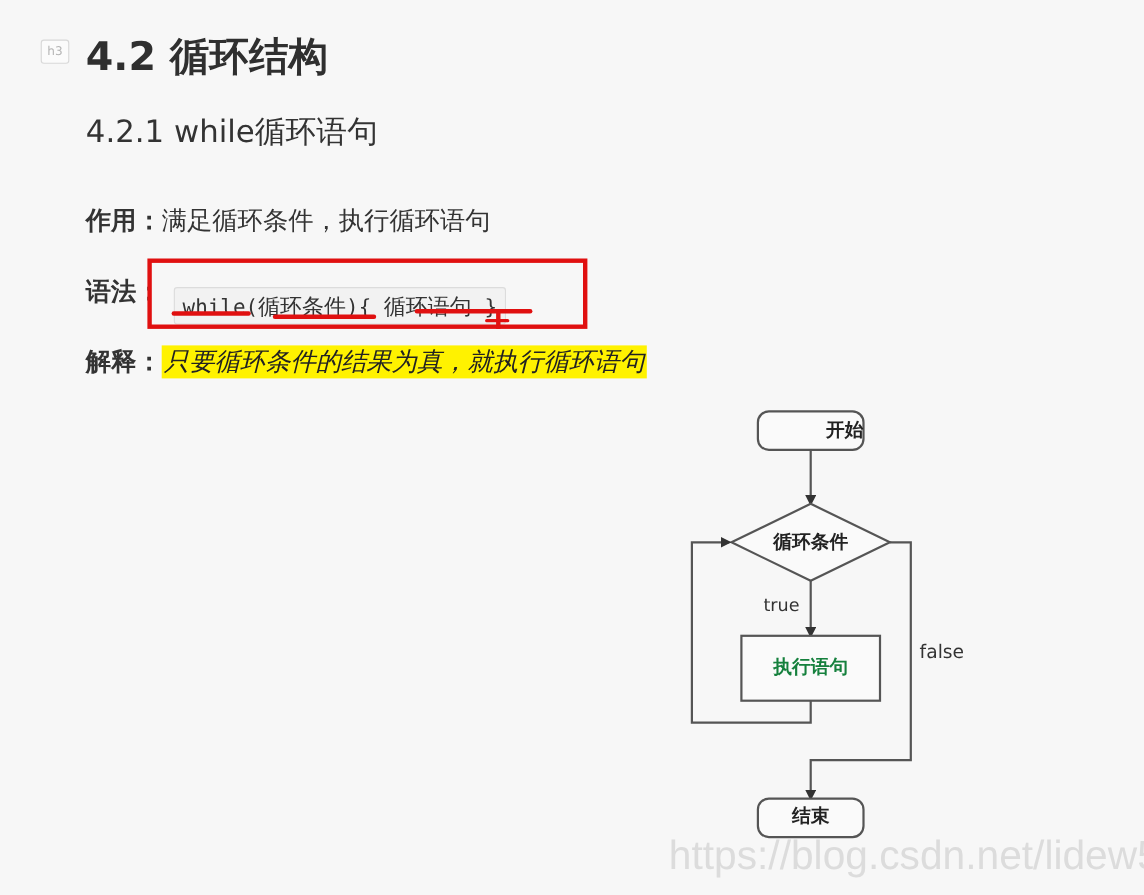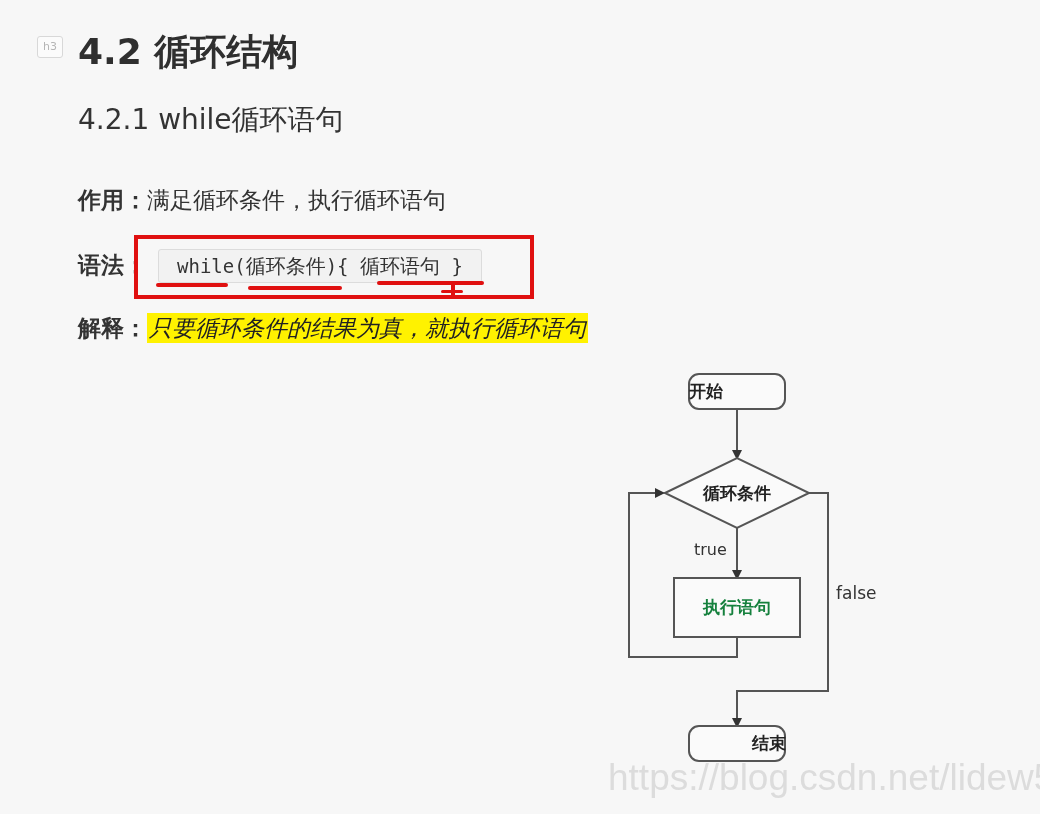--- a/index.html
+++ b/index.html
@@ -23,22 +23,22 @@
     position:absolute; left:78px; top:101px; font-size:28px; font-weight:normal;
     color:#333; white-space:nowrap;
   }
   .row { position:absolute; left:78px; font-size:23px; white-space:nowrap; }
   .row .lbl { font-weight:bold; color:#333;margin-top:16px; }
   .row .txt { color:#333;margin-top:16px; }
   .row1 { top:185px; }
   .row2 { top:250px; }
   .row3 { top:313px; }
   .code {
-    display:inline-block; position:absolute; left:158px; top:249px;
-    height:32px; padding:0 18px; line-height:32px;
+    display:inline-block; position:absolute; left:158px; top:261px;
+    height:32px; padding:0 7px; line-height:32px;
     background:#f2f2f2; border:1px solid #dcdcdc; border-radius:3px;
     font-size:20px; color:#333; white-space:nowrap;
   }
   .code .mono { font-family:"DejaVu Sans Mono","Liberation Mono",monospace; font-size:19px; }
   .redbox {
     position:absolute; left:134px; top:235px; width:400px; height:64px;
     border:4px solid #e01010; box-sizing:border-box;
   }
   .redline { position:absolute; height:4px; background:#e01010; border-radius:2px; }
   .hl { background:#fff200; color:#222; padding:2px 2px;font-style:italic; }
@@ -86,20 +86,20 @@
     <line x1="737" y1="409" x2="737" y2="458" marker-end="url(#arr)"></line>
     <polygon points="665,493 737,458 809,493 737,528" fill="#fafafa"></polygon>
     <line x1="737" y1="528" x2="737" y2="578" marker-end="url(#arr)"></line>
     <rect x="674" y="578" width="126" height="59" fill="#fafafa"></rect>
     <polyline points="737,637 737,657 629,657 629,493 663,493" marker-end="url(#arr)"></polyline>
     <polyline points="809,493 828,493 828,691 737,691 737,726" marker-end="url(#arr)"></polyline>
     <rect x="689" y="726" width="96" height="35" rx="10" fill="#fafafa"></rect>
   </g>
 </svg>
 
-<div style="position:absolute; left:689px; top:374px; width:96px; height:35px; line-height:35px; text-align:left; font-size:17px; font-weight:bold; font-family:'DejaVu Serif',serif; color:#222;">开始</div>
+<div style="position:absolute; left:689px; top:374px; width:96px; height:35px; line-height:35px; text-align:right; font-size:17px; font-weight:bold; font-family:'DejaVu Serif',serif; color:#222;">开始</div>
 <div style="position:absolute; left:665px; top:478px; width:144px; height:30px; line-height:30px; text-align:center; font-size:17px; font-weight:bold; font-family:'DejaVu Serif',serif; color:#222;">循环条件</div>
 <div style="position:absolute; left:694px; top:540px; font-size:16px; color:#333; font-family:'DejaVu Sans',sans-serif;">true</div>
 <div style="position:absolute; left:674px; top:578px; width:126px; height:42px; line-height:59px; text-align:center; font-size:17px; font-weight:bold; font-family:'DejaVu Serif',serif; color:#15803d;">执行语句</div>
 <div style="position:absolute; left:836px; top:583px; font-size:17px; color:#333; font-family:'DejaVu Sans',sans-serif;">false</div>
-<div style="position:absolute; left:689px; top:726px; width:96px; height:35px; line-height:35px; text-align:center; font-size:17px; font-weight:bold; font-family:Liberation Sans, sans-serif; color:#222;padding-left:32px;">结束</div>
+<div style="position:absolute; left:689px; top:726px; width:96px; height:35px; line-height:35px; text-align:center; font-size:17px; font-weight:bold; font-family:Liberation Mono, monospace; color:#222;">结束</div>
 
 <div class="watermark">https://blog.csdn.net/lidew521</div>
 
 </body></html>

